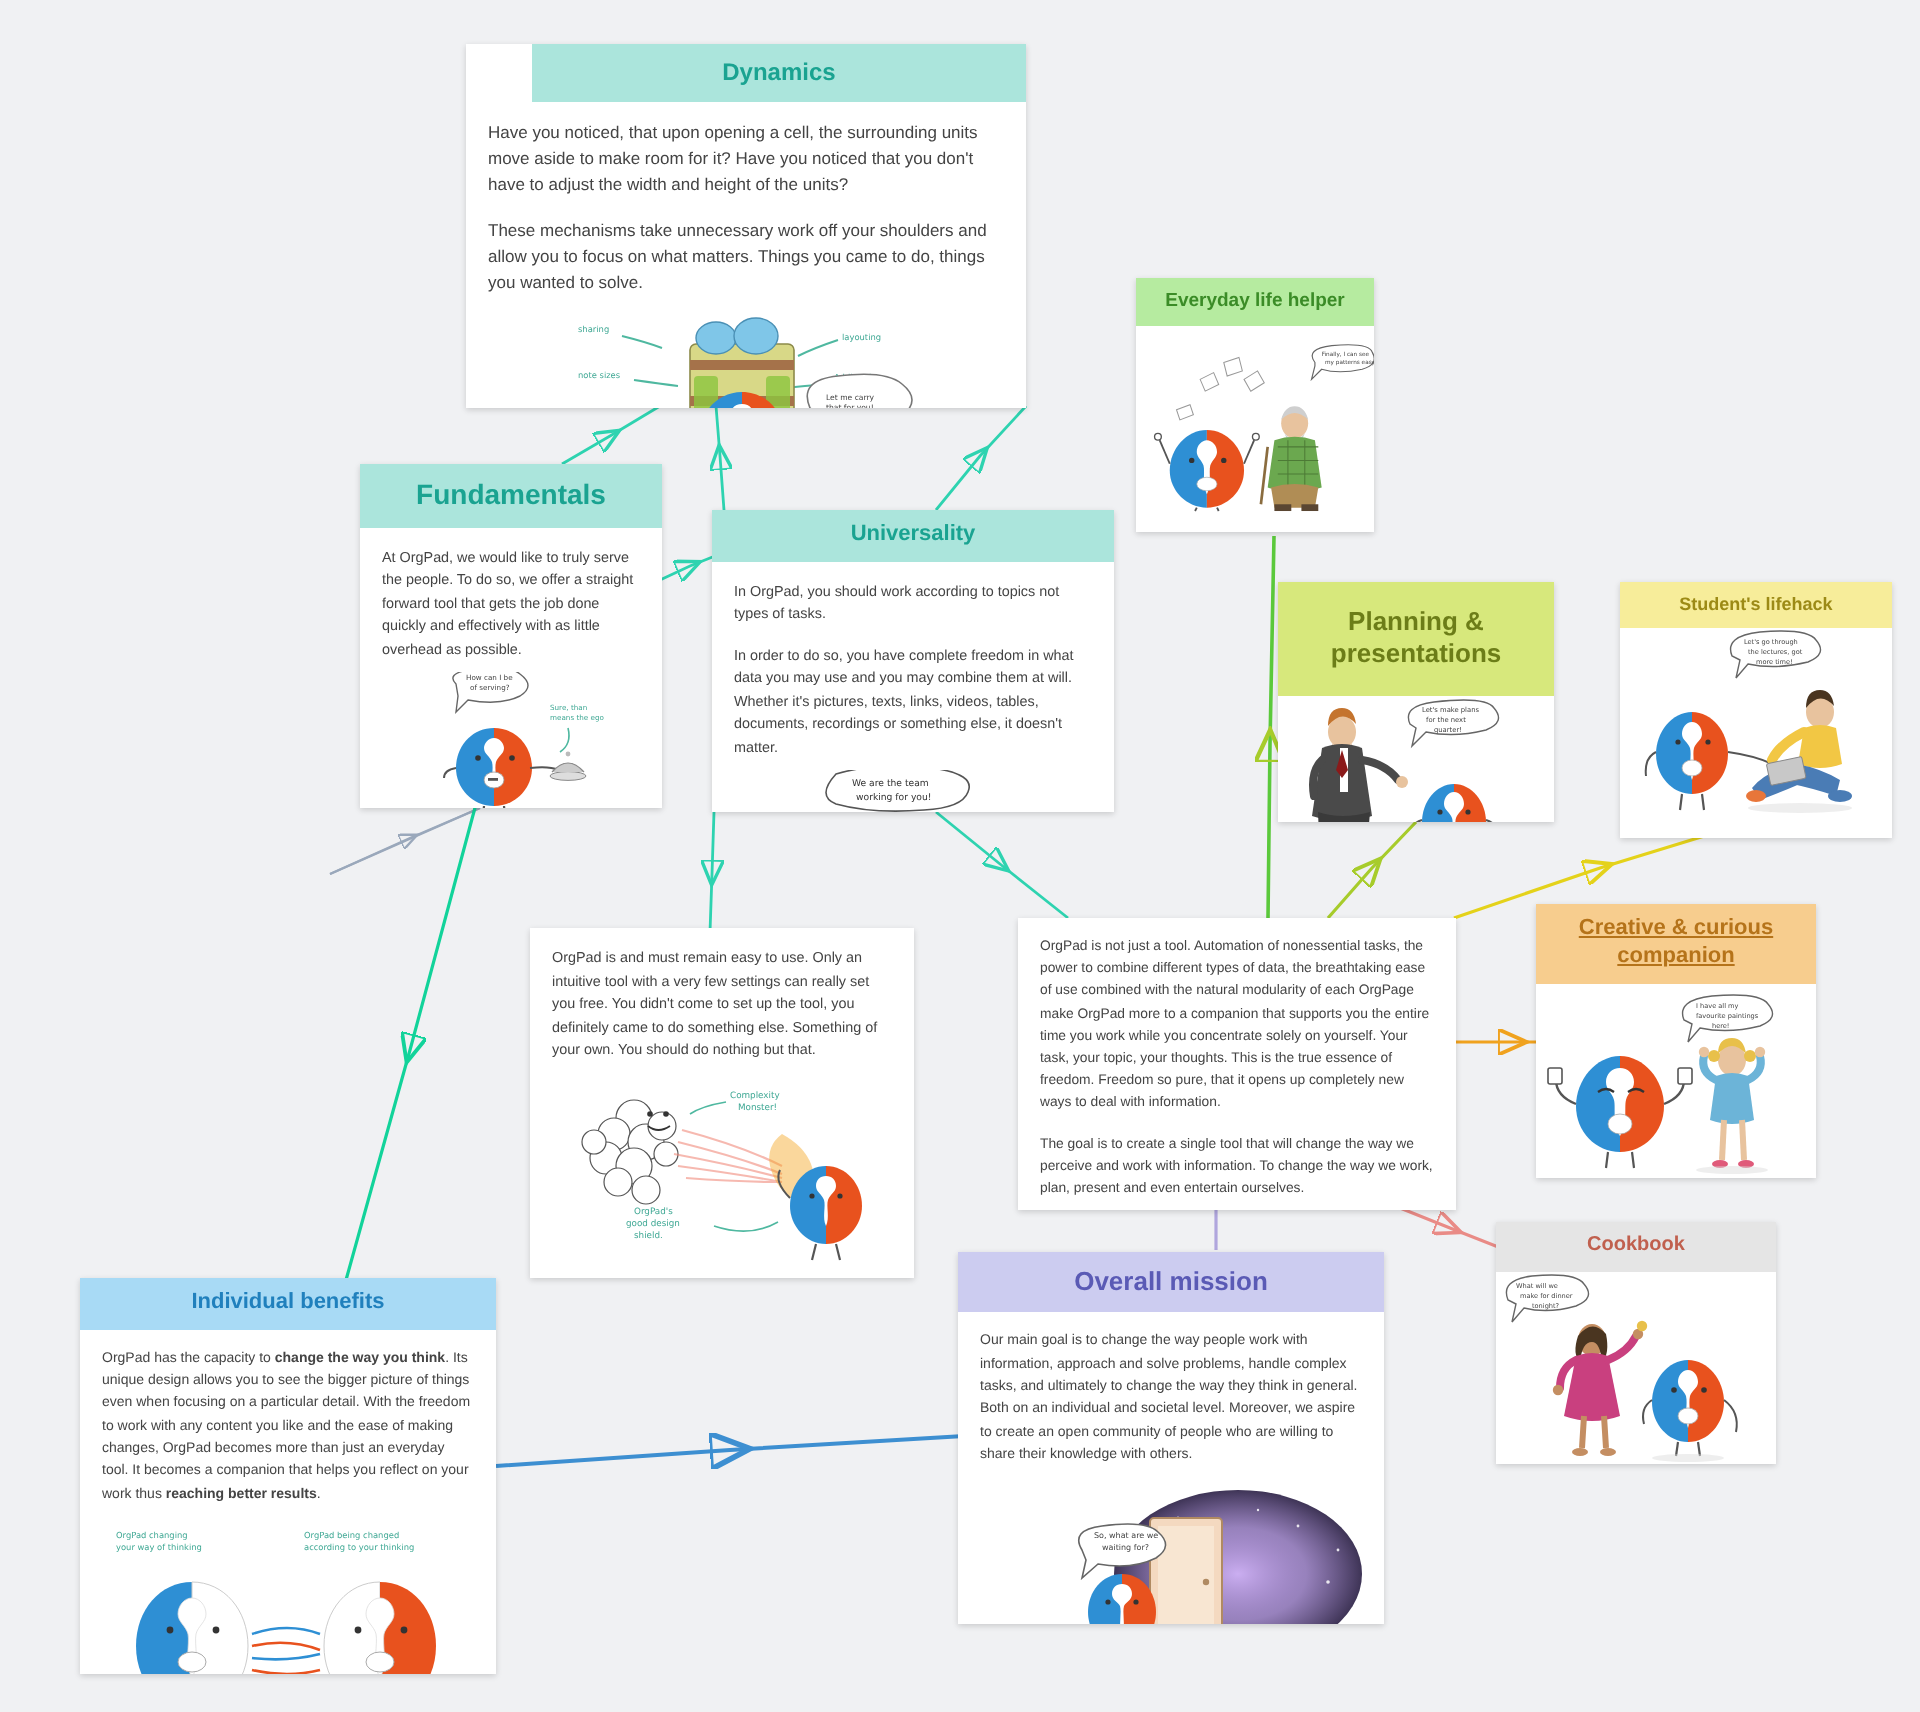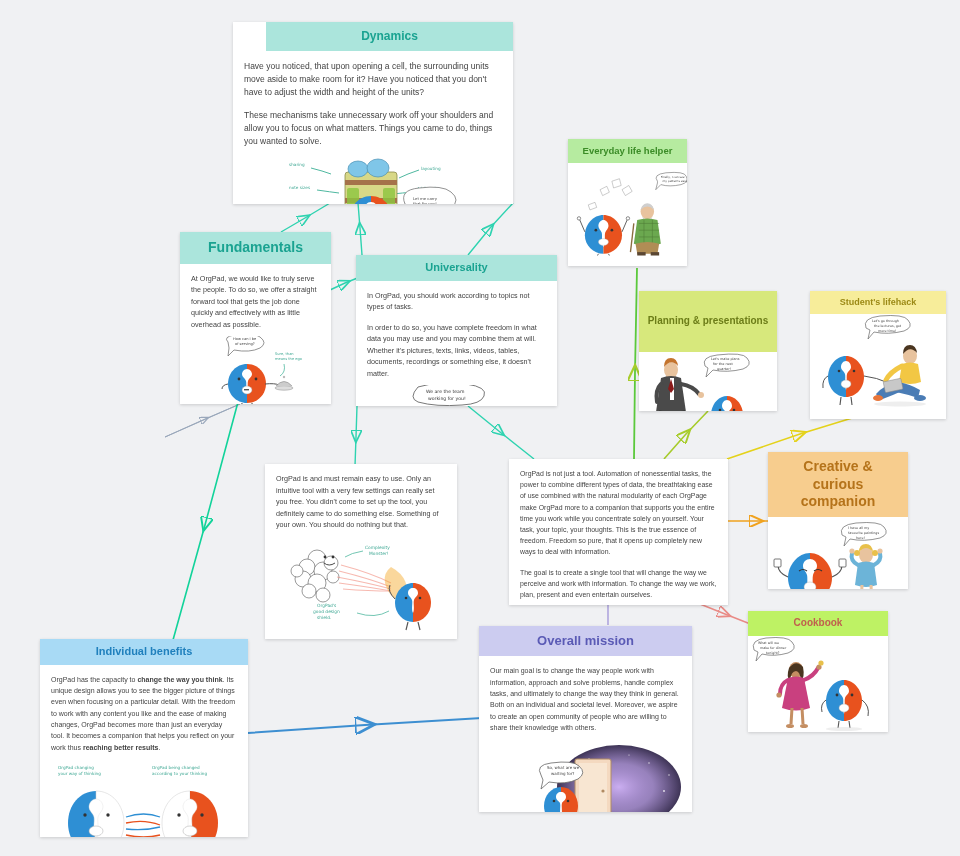--- a/index.html
+++ b/index.html
@@ -417,21 +417,21 @@
         <rect x="98" y="96" width="10" height="4" fill="#5a4632"></rect>
         <line x1="78" y1="62" x2="74" y2="96" stroke="#8a6c3f" stroke-width="1.6"></line>
         <path d="M106,12 q-6,-8 10,-10 q22,-2 24,4 q4,7 -6,10 q-14,3 -24,0 l-6,6 l2,-8 Z" fill="#fff" stroke="#666" stroke-width="0.7"></path>
         <text x="110" y="8" font-size="3.4" fill="#444" font-family="DejaVu Sans, sans-serif">Finally, I can see</text>
         <text x="112" y="13" font-size="3.4" fill="#444" font-family="DejaVu Sans, sans-serif">my patterns easy!</text>
       </svg>
     </div>
   </div>
 
   <div class="card" style="left:639px;top:291px;width:138px;height:120px;">
-    <div class="hdr" style="background:#d7e87c;color:#6c7d18;font-size:10px;padding:24px 3px;">Planning &amp; presentations</div>
+    <div class="hdr" style="background:#d7e87c;color:#6c7d18;font-size:13px;padding:12px 3px;">Planning &amp; presentations</div>
     <div class="illo" style="height:98px;">
       <svg viewBox="0 0 138 98">
         <ellipse cx="32" cy="18" rx="7" ry="8" fill="#e8c39e"></ellipse>
         <path d="M25,15 q7,-9 14,-1 q-1,-8 -7,-8 q-7,0 -7,9 Z" fill="#c4742e"></path>
         <path d="M27,24 q5,6 10,0 q-1,5 -5,5 q-4,0 -5,-5 Z" fill="#c4742e"></path>
         <path d="M22,26 q10,-4 20,0 l5,34 q-15,5 -30,0 Z" fill="#4a4a4a"></path>
         <path d="M31,26 l0,22 l4,0 l0,-22 Z" fill="#fff"></path>
         <path d="M32,27 l3,10 l-3,4 l-3,-4 Z" fill="#8b1a1a"></path>
         <path d="M42,32 q12,2 18,10" stroke="#4a4a4a" stroke-width="4" fill="none" stroke-linecap="round"></path>
         <circle cx="62" cy="43" r="3" fill="#e8c39e"></circle>
@@ -485,21 +485,21 @@
         <path d="M88,68 q12,2 22,8 l-2,8 q-12,-4 -22,-6 Z" fill="#4a7cb5"></path>
         <rect x="74" y="66" width="18" height="11" rx="1" fill="#c8c8c8" stroke="#888" stroke-width="0.5" transform="rotate(-12 83 71)"></rect>
         <ellipse cx="68" cy="84" rx="5" ry="3" fill="#e8763a"></ellipse>
         <ellipse cx="110" cy="84" rx="6" ry="3" fill="#4a7cb5"></ellipse>
         <ellipse cx="90" cy="90" rx="26" ry="2.5" fill="#ddd" opacity="0.5"></ellipse>
       </svg>
     </div>
   </div>
 
   <div class="card" style="left:768px;top:452px;width:140px;height:137px;">
-    <div class="hdr" style="background:#f7cd8e;color:#b5731a;font-size:14px;padding:6px 10px;">Creative &amp; curious companion</div>
+    <div class="hdr" style="background:#f7cd8e;color:#b5731a;font-size:11px;padding:6px 10px;text-decoration:underline;">Creative &amp; curious companion</div>
     <div class="illo" style="height:100px;">
       <svg viewBox="0 0 140 100">
         <path d="M74,18 q-4,-10 14,-12 q24,-2 28,4 q6,7 -4,11 q-16,4 -30,1 l-6,7 l2,-9 Z" fill="#fff" stroke="#666" stroke-width="0.7"></path>
         <text x="80" y="12" font-size="3.3" fill="#444" font-family="DejaVu Sans, sans-serif">I have all my</text>
         <text x="80" y="17" font-size="3.3" fill="#444" font-family="DejaVu Sans, sans-serif">favourite paintings</text>
         <text x="88" y="22" font-size="3.3" fill="#444" font-family="DejaVu Sans, sans-serif">here!</text>
         <path d="M42,36 C30,36 20,48 20,61 C20,74 30,84 42,84 Z" fill="#2e8fd4"></path>
         <path d="M42,36 C54,36 64,48 64,61 C64,74 54,84 42,84 Z" fill="#e8521e"></path>
         <path d="M42,42 C46,42 49,45 49,49 C49,53 46,54 45,58 C44,62 46,70 42,76 C38,70 40,62 39,58 C38,54 35,53 35,49 C35,45 38,42 42,42 Z" fill="#fff"></path>
         <path d="M31,54 q4,-3 8,0" stroke="#333" stroke-width="1.1" fill="none"></path>
@@ -524,21 +524,21 @@
         <line x1="94" y1="68" x2="93" y2="88" stroke="#e8c39e" stroke-width="3"></line>
         <line x1="103" y1="68" x2="104" y2="88" stroke="#e8c39e" stroke-width="3"></line>
         <ellipse cx="92" cy="90" rx="4" ry="2" fill="#e05a7a"></ellipse>
         <ellipse cx="105" cy="90" rx="4" ry="2" fill="#e05a7a"></ellipse>
         <ellipse cx="98" cy="93" rx="18" ry="2" fill="#ddd" opacity="0.5"></ellipse>
       </svg>
     </div>
   </div>
 
   <div class="card" style="left:748px;top:611px;width:140px;height:121px;">
-    <div class="hdr" style="background:#bef264;color:#c0604e;font-size:10px;padding:6px 3px;">Cookbook</div>
+    <div class="hdr" style="background:#e5e5e5;color:#c0604e;font-size:10px;padding:6px 3px;">Cookbook</div>
     <div class="illo" style="height:98px;">
       <svg viewBox="0 0 140 98">
         <path d="M6,14 q-4,-10 12,-12 q22,-2 26,4 q6,7 -4,11 q-14,4 -26,1 l-6,7 l2,-9 Z" fill="#fff" stroke="#666" stroke-width="0.7"></path>
         <text x="10" y="8" font-size="3.3" fill="#444" font-family="DejaVu Sans, sans-serif">What will we</text>
         <text x="12" y="13" font-size="3.3" fill="#444" font-family="DejaVu Sans, sans-serif">make for dinner</text>
         <text x="18" y="18" font-size="3.3" fill="#444" font-family="DejaVu Sans, sans-serif">tonight?</text>
 
         <ellipse cx="48" cy="34" rx="7" ry="8" fill="#c48e62"></ellipse>
         <path d="M41,32 q7,-9 14,-1 q2,10 -2,14 q-1,-10 -5,-10 q-5,0 -6,10 q-4,-4 -1,-13 Z" fill="#4a3520"></path>
         <path d="M40,42 q8,-3 16,0 l6,30 q-14,5 -28,0 Z" fill="#c9407f"></path>

